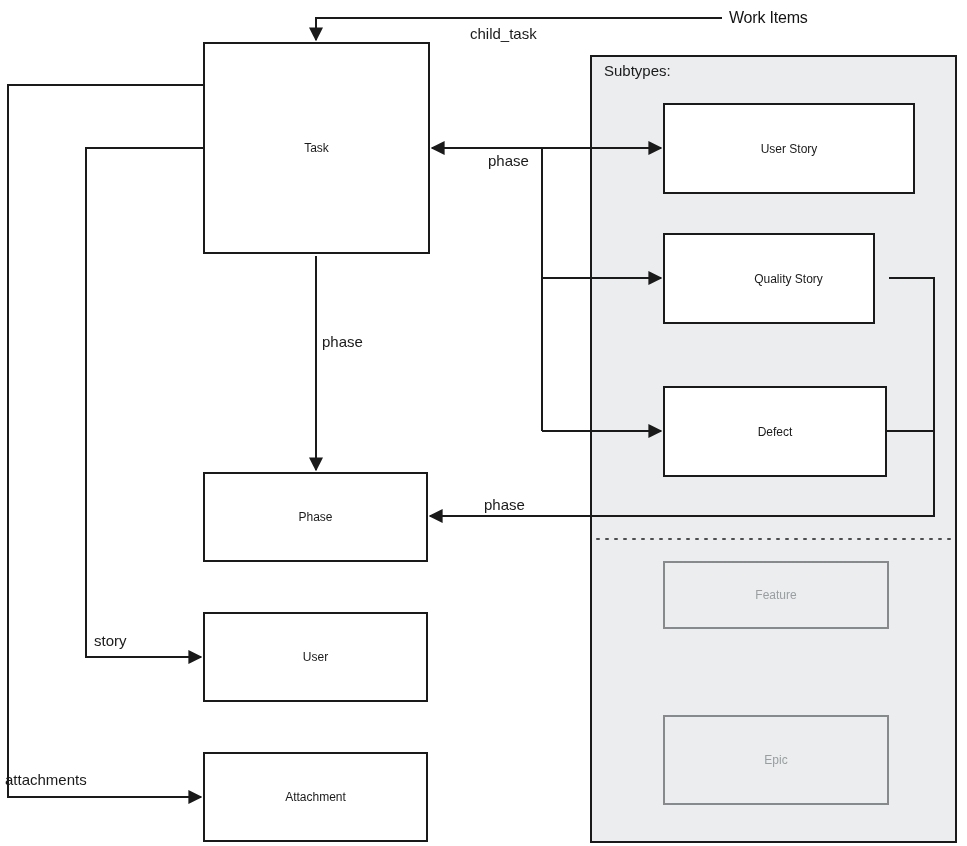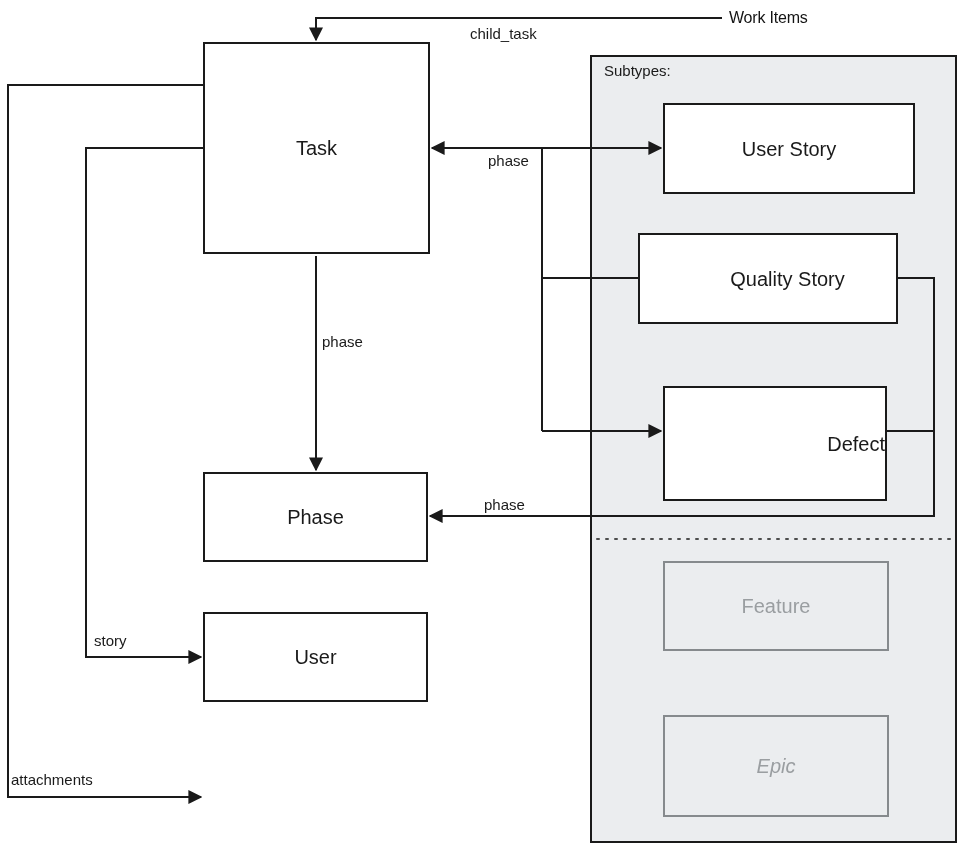--- a/index.html
+++ b/index.html
@@ -27,21 +27,21 @@
   .entity-box {
     position: absolute;
     box-sizing: border-box;
     background: #ffffff;
     border: 2px solid #1a1a1a;
     display: flex;
     align-items: center;
     justify-content: center;
   }
   .entity-label {
-    font-size: 20px;
+    font-size: 12px;
     color: #1a1a1a;
     font-family: "Liberation Sans", sans-serif;
     line-height: 1;
   }
   .entity-box.dimmed {
     background: #ebedef;
     border: 2px solid #868a8d;
   }
   .entity-box.dimmed .entity-label {
     color: #9a9ea1;
@@ -122,46 +122,49 @@
   </div>
 
   <div class="entity-box" style="left:203px; top:472px; width:225px; height:90px;">
     <span class="entity-label">Phase</span>
   </div>
 
   <div class="entity-box" style="left:203px; top:612px; width:225px; height:90px;align-items:center;">
     <span class="entity-label">User</span>
   </div>
 
+  <div class="entity-box" style="left:203px; top:752px; width:225px; height:90px;">
+    <span class="entity-label">Attachment</span>
+  </div>
 
   <div class="entity-box" style="left:663px; top:103px; width:252px; height:91px;">
     <span class="entity-label">User Story</span>
   </div>
 
-  <div class="entity-box" style="left:638px; top:233px; width:260px; height:91px;padding-left:39px;">
+  <div class="entity-box" style="left:663px; top:233px; width:212px; height:91px;padding-left:39px;">
     <span class="entity-label">Quality Story</span>
   </div>
 
-  <div class="entity-box" style="left:663px; top:386px; width:224px; height:115px;justify-content:flex-end;">
+  <div class="entity-box" style="left:663px; top:386px; width:224px; height:91px;">
     <span class="entity-label">Defect</span>
   </div>
 
-  <div class="entity-box dimmed" style="left:663px; top:561px; width:226px; height:90px;">
+  <div class="entity-box dimmed" style="left:663px; top:561px; width:226px; height:68px;">
     <span class="entity-label">Feature</span>
   </div>
 
-  <div class="entity-box dimmed" style="left:663px; top:715px; width:226px; height:102px;font-style:italic;">
+  <div class="entity-box dimmed" style="left:663px; top:715px; width:226px; height:90px;">
     <span class="entity-label">Epic</span>
   </div>
 
   <div class="edge-label" style="left:470px; top:25px;">child_task</div>
 
   <div class="edge-label" style="left:488px; top:152px;">phase</div>
 
   <div class="edge-label" style="left:322px; top:333px;">phase</div>
 
   <div class="edge-label" style="left:484px; top:496px;">phase</div>
 
   <div class="edge-label" style="left:94px; top:632px;">story</div>
 
-  <div class="edge-label" style="left:11px; top:771px;">attachments</div>
+  <div class="edge-label" style="left:5px; top:771px;">attachments</div>
 
 </div>
 
 </body></html>

